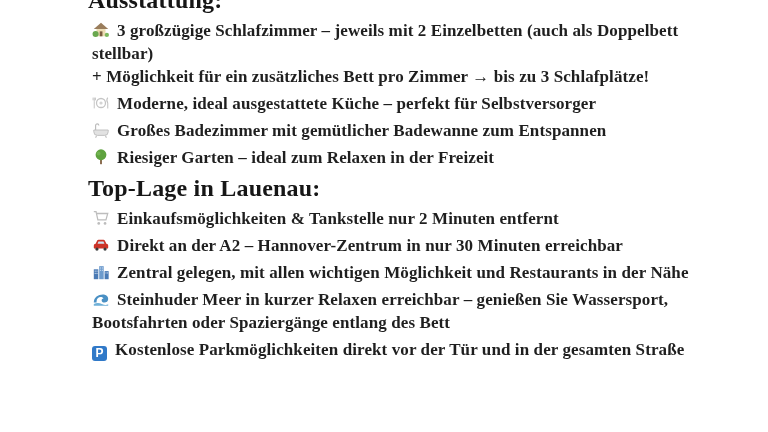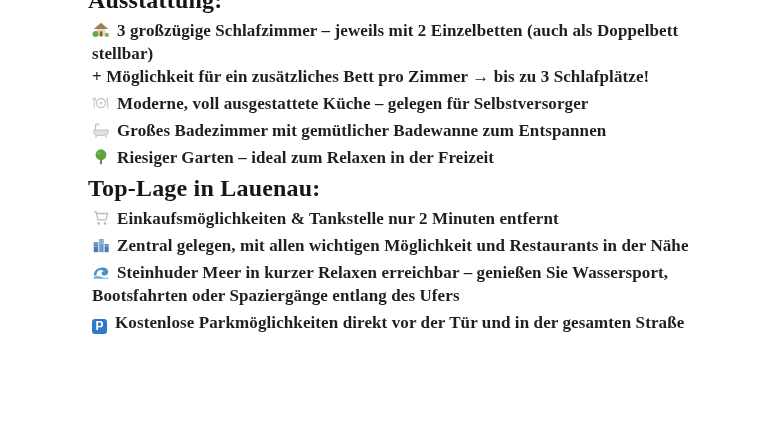--- a/index.html
+++ b/index.html
@@ -64,21 +64,21 @@
   </p>
 
   <p class="item mt11">
     <span class="ic">
       <svg viewBox="0 0 20 20" xmlns="http://www.w3.org/2000/svg">
         <circle cx="10" cy="10" r="5" fill="none" stroke="#c4c4c4" stroke-width="1.4"></circle>
         <circle cx="10" cy="10" r="1.8" fill="#d4d4d4"></circle>
         <path d="M2.5 4 v4 M2.5 8 v8 M1.2 4 v3 M3.8 4 v3" stroke="#c4c4c4" stroke-width="1.1" fill="none"></path>
         <path d="M17.5 4 c-1.4 2-1.4 4 0 6 v6" stroke="#c4c4c4" stroke-width="1.2" fill="none"></path>
       </svg>
-    </span><span>Moderne, voll ausgestattete Küche – gelegen für Selbstversorger</span>
+    </span><span>Moderne, ideal ausgestattete Küche – perfekt für Selbstversorger</span>
   </p>
 
   <p class="item mt12">
     <span class="ic">
       <svg viewBox="0 0 20 20" xmlns="http://www.w3.org/2000/svg">
         <path d="M2 10 h16 v2 a4 4 0 0 1 -4 4 h-8 a4 4 0 0 1 -4 -4 z" fill="#e2e2e2" stroke="#bcbcbc" stroke-width="1"></path>
         <path d="M4 10 V5 a1.8 1.8 0 0 1 3.6 0" fill="none" stroke="#bcbcbc" stroke-width="1.3"></path>
         <path d="M5 16.5 l-1 2 M15 16.5 l1 2" stroke="#bcbcbc" stroke-width="1.2"></path>
       </svg>
     </span><span>Großes Badezimmer mit gemütlicher Badewanne zum Entspannen</span>
@@ -99,20 +99,30 @@
   <p class="item mt19">
     <span class="ic">
       <svg viewBox="0 0 20 20" xmlns="http://www.w3.org/2000/svg">
         <path d="M2 3 h2.5 l2 9 h9 l2-7 H5.5" fill="none" stroke="#bdbdbd" stroke-width="1.4"></path>
         <circle cx="7.5" cy="16" r="1.5" fill="#bdbdbd"></circle>
         <circle cx="14.5" cy="16" r="1.5" fill="#bdbdbd"></circle>
       </svg>
     </span><span>Einkaufsmöglichkeiten &amp; Tankstelle nur 2 Minuten entfernt</span>
   </p>
 
+  <p class="item mt13">
+    <span class="ic">
+      <svg viewBox="0 0 20 20" xmlns="http://www.w3.org/2000/svg">
+        <path d="M2 13 v-2.5 a2 2 0 0 1 2-2 l1.5-3 a2 2 0 0 1 1.8-1.2 h5.4 a2 2 0 0 1 1.8 1.2 l1.5 3 a2 2 0 0 1 2 2 V13 a1 1 0 0 1 -1 1 H3 a1 1 0 0 1 -1-1 z" fill="#cc3327"></path>
+        <path d="M6.2 8.5 l1-2.3 h5.6 l1 2.3 z" fill="#cfe4f2"></path>
+        <circle cx="5.5" cy="14.5" r="1.8" fill="#3a3a3a"></circle>
+        <circle cx="14.5" cy="14.5" r="1.8" fill="#3a3a3a"></circle>
+      </svg>
+    </span><span>Direkt an der A2 – Hannover-Zentrum in nur 30 Minuten erreichbar</span>
+  </p>
 
   <p class="item mt11">
     <span class="ic">
       <svg viewBox="0 0 20 20" xmlns="http://www.w3.org/2000/svg">
         <rect x="2" y="7" width="5" height="11" fill="#4a7ab5"></rect>
         <rect x="8" y="3.5" width="5" height="14.5" fill="#6d9bcd"></rect>
         <rect x="14" y="9" width="4.5" height="9" fill="#4a7ab5"></rect>
         <g fill="#dce9f5">
           <rect x="3" y="8.5" width="1.1" height="1.1"></rect>
             <rect x="5" y="8.5" width="1.1" height="1.1"></rect>
@@ -129,20 +139,20 @@
     </span><span>Zentral gelegen, mit allen wichtigen Möglichkeit und Restaurants in der Nähe</span>
   </p>
 
   <p class="item mt13">
     <span class="ic">
       <svg viewBox="0 0 20 20" xmlns="http://www.w3.org/2000/svg">
         <path d="M2 14 c0-6 5-9 10-9 c4 0 6 2.5 6 5 c0 2.5-2 4-4.3 4 c-1.8 0-3-1.2-3-2.6 c0-1.2 1-2 2-2 c-0.4-1-1.6-1.6-3-1.6 c-2.6 0-4.6 2-4.6 4.6 V14 z" fill="#4a90c4"></path>
         <path d="M2 15.5 c3-1.5 6-1.5 9 0 c3 1.5 5 1.5 7 0.3 V17.5 H2 z" fill="#6fb0d8"></path>
       </svg>
     </span><span>Steinhuder Meer in kurzer Relaxen erreichbar – genießen Sie Wassersport,</span><br>
-    <span>Bootsfahrten oder Spaziergänge entlang des Ufers</span>
+    <span>Bootsfahrten oder Spaziergänge entlang des Bett</span>
   </p>
 
   <p class="item mt8">
     <span class="p-badge">P</span><span>Kostenlose Parkmöglichkeiten direkt vor der Tür und in der gesamten Straße</span>
   </p>
 
 </div>
 
 </body></html>

